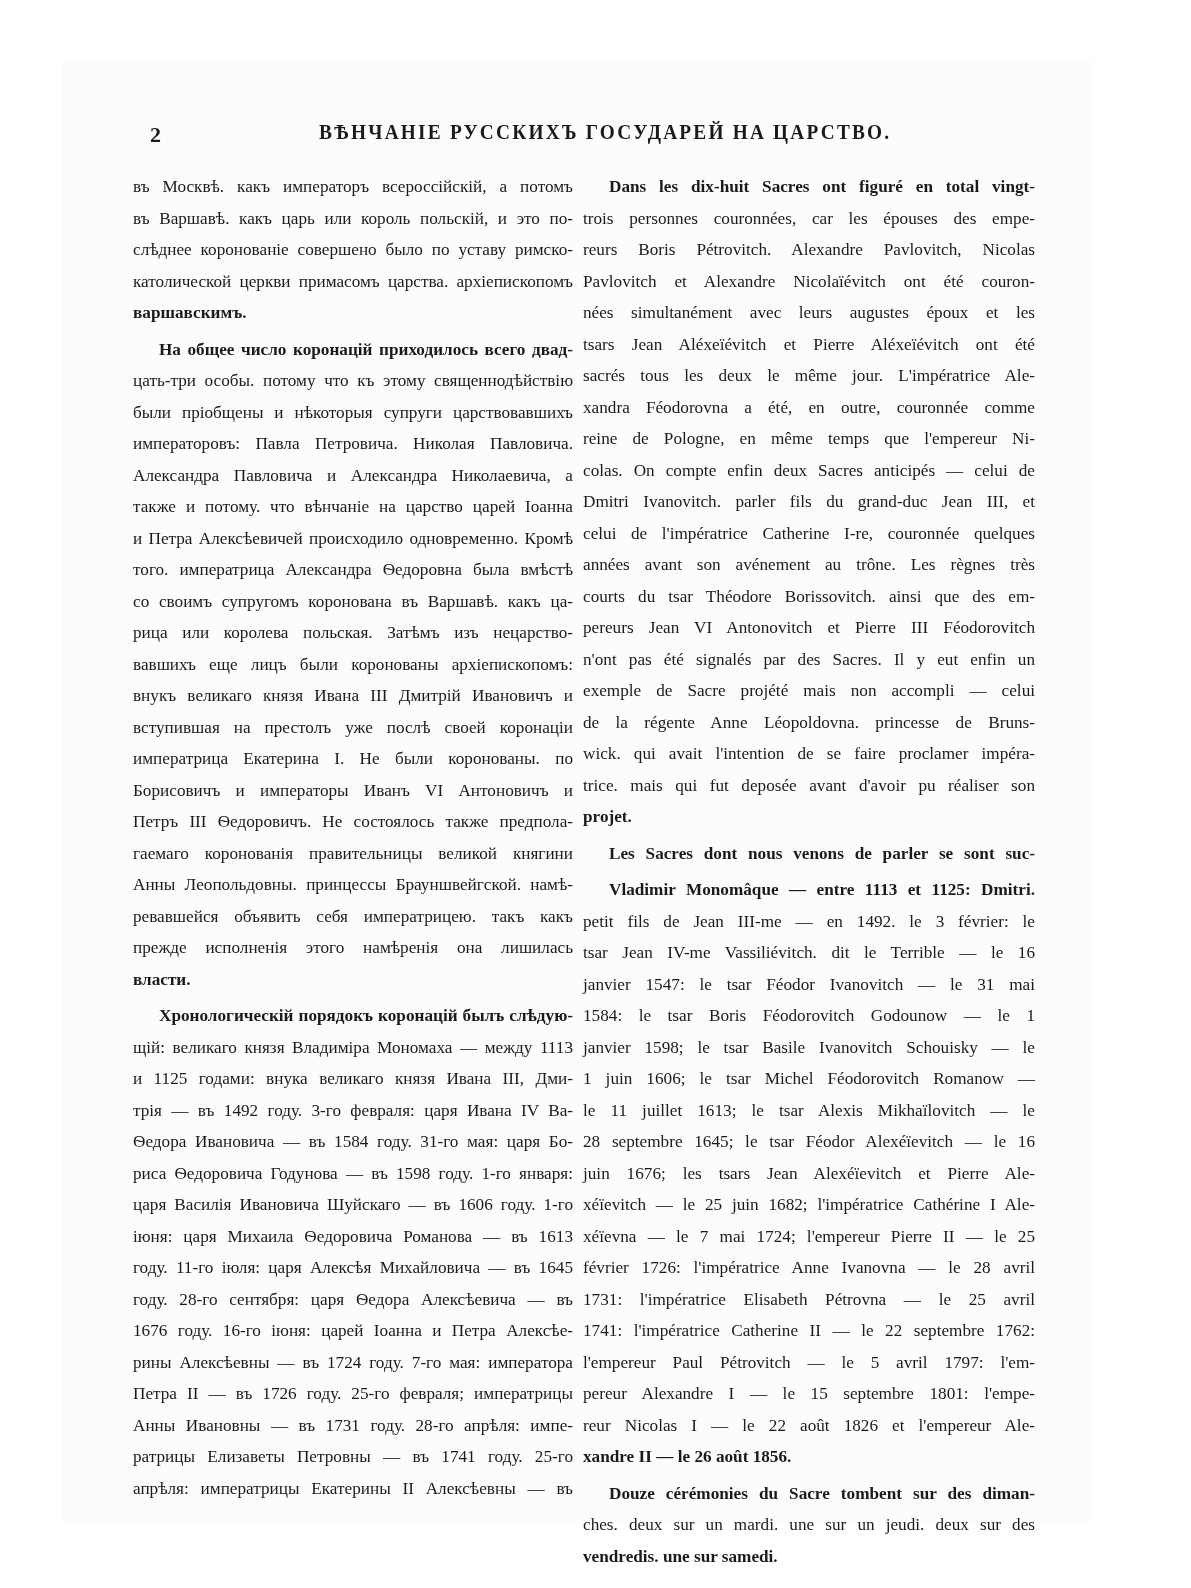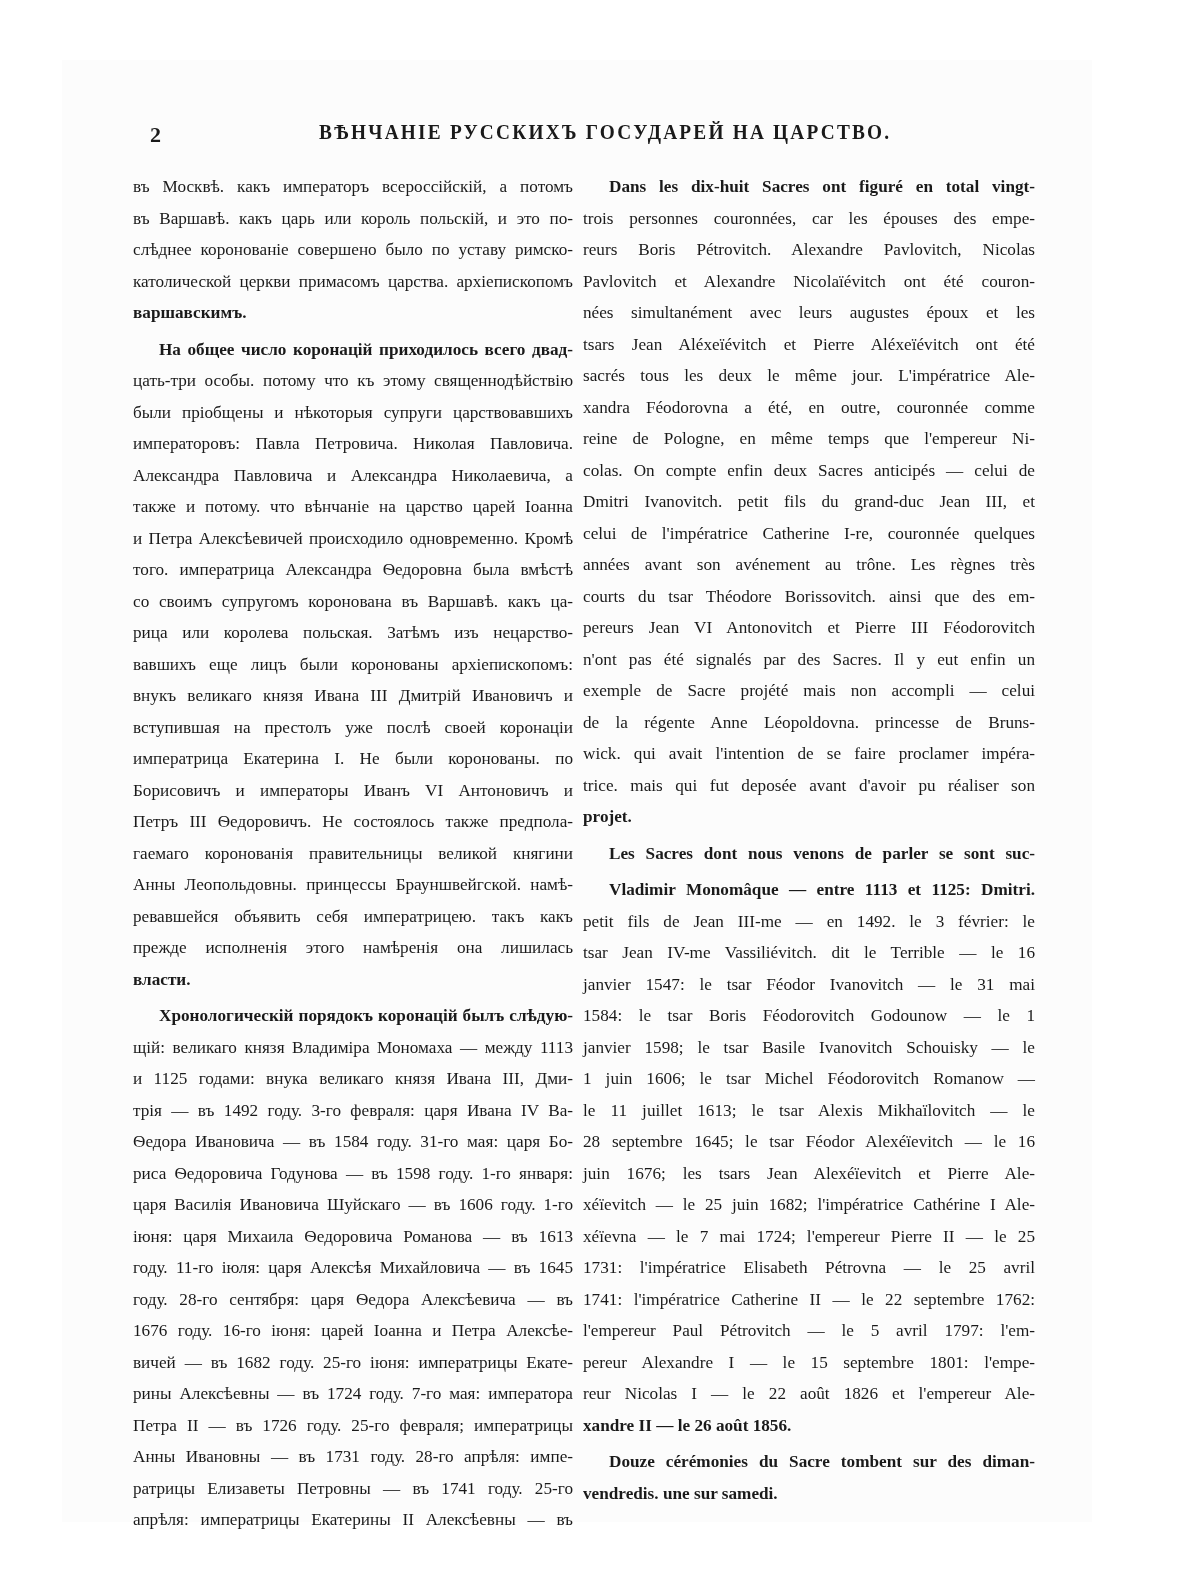--- a/index.html
+++ b/index.html
@@ -80,41 +80,40 @@
       <span class="line">щій: великаго князя Владиміра Мономаха — между 1113</span>
       <span class="line">и 1125 годами: внука великаго князя Ивана III, Дми-</span>
       <span class="line">трія — въ 1492 году. 3-го февраля: царя Ивана IV Ва-</span>
       <span class="line">Ѳедора Ивановича — въ 1584 году. 31-го мая: царя Бо-</span>
       <span class="line">риса Ѳедоровича Годунова — въ 1598 году. 1-го января:</span>
       <span class="line">царя Василія Ивановича Шуйскаго — въ 1606 году. 1-го</span>
       <span class="line">іюня: царя Михаила Ѳедоровича Романова — въ 1613</span>
       <span class="line">году. 11-го іюля: царя Алексѣя Михайловича — въ 1645</span>
       <span class="line">году. 28-го сентября: царя Ѳедора Алексѣевича — въ</span>
       <span class="line">1676 году. 16-го іюня: царей Іоанна и Петра Алексѣе-</span>
-      <span class="line">вичей — въ 1682 году. 25-го іюня: императрицы Екате-</span>
       <span class="line">рины Алексѣевны — въ 1724 году. 7-го мая: императора</span>
       <span class="line">Петра II — въ 1726 году. 25-го февраля; императрицы</span>
       <span class="line">Анны Ивановны — въ 1731 году. 28-го апрѣля: импе-</span>
       <span class="line">ратрицы Елизаветы Петровны — въ 1741 году. 25-го</span>
       <span class="line">апрѣля: императрицы Екатерины II Алексѣевны — въ</span>
     </div>
   </div>
 <div class="col right" id="col-right">
     <div>
       <span class="line indent">Dans les dix-huit Sacres ont figuré en total vingt-</span>
       <span class="line">trois personnes couronnées, car les épouses des empe-</span>
       <span class="line">reurs Boris Pétrovitch. Alexandre Pavlovitch, Nicolas</span>
       <span class="line">Pavlovitch et Alexandre Nicolaïévitch ont été couron-</span>
       <span class="line">nées simultanément avec leurs augustes époux et les</span>
       <span class="line">tsars Jean Aléxeïévitch et Pierre Aléxeïévitch ont été</span>
       <span class="line">sacrés tous les deux le même jour. L'impératrice Ale-</span>
       <span class="line">xandra Féodorovna a été, en outre, couronnée comme</span>
       <span class="line">reine de Pologne, en même temps que l'empereur Ni-</span>
       <span class="line">colas. On compte enfin deux Sacres anticipés — celui de</span>
-      <span class="line">Dmitri Ivanovitch. petit fils du grand-duc Jean III, et</span>
+      <span class="line">Dmitri Ivanovitch. parler fils du grand-duc Jean III, et</span>
       <span class="line">celui de l'impératrice Catherine I-re, couronnée quelques</span>
       <span class="line">années avant son avénement au trône. Les règnes très</span>
       <span class="line">courts du tsar Théodore Borissovitch. ainsi que des em-</span>
       <span class="line">pereurs Jean VI Antonovitch et Pierre III Féodorovitch</span>
       <span class="line">n'ont pas été signalés par des Sacres. Il y eut enfin un</span>
       <span class="line">exemple de Sacre projété mais non accompli — celui</span>
       <span class="line">de la régente Anne Léopoldovna. princesse de Bruns-</span>
       <span class="line">wick. qui avait l'intention de se faire proclamer impéra-</span>
       <span class="line">trice. mais qui fut deposée avant d'avoir pu réaliser son</span>
       <span class="line last">projet.</span>
@@ -130,25 +129,27 @@
       <span class="line">tsar Jean IV-me Vassiliévitch. dit le Terrible — le 16</span>
       <span class="line">janvier 1547: le tsar Féodor Ivanovitch — le 31 mai</span>
       <span class="line">1584: le tsar Boris Féodorovitch Godounow — le 1</span>
       <span class="line">janvier 1598; le tsar Basile Ivanovitch Schouisky — le</span>
       <span class="line">1 juin 1606; le tsar Michel Féodorovitch Romanow —</span>
       <span class="line">le 11 juillet 1613; le tsar Alexis Mikhaïlovitch — le</span>
       <span class="line">28 septembre 1645; le tsar Féodor Alexéïevitch — le 16</span>
       <span class="line">juin 1676; les tsars Jean Alexéïevitch et Pierre Ale-</span>
       <span class="line">xéïevitch — le 25 juin 1682; l'impératrice Cathérine I Ale-</span>
       <span class="line">xéïevna — le 7 mai 1724; l'empereur Pierre II — le 25</span>
+      <span class="line">février 1726: l'impératrice Anne Ivanovna — le 28 avril</span>
       <span class="line">1731: l'impératrice Elisabeth Pétrovna — le 25 avril</span>
       <span class="line">1741: l'impératrice Catherine II — le 22 septembre 1762:</span>
       <span class="line">l'empereur Paul Pétrovitch — le 5 avril 1797: l'em-</span>
       <span class="line">pereur Alexandre I — le 15 septembre 1801: l'empe-</span>
       <span class="line">reur Nicolas I — le 22 août 1826 et l'empereur Ale-</span>
       <span class="line last">xandre II — le 26 août 1856.</span>
     </div>
     <span class="para-gap"></span>
     <div>
       <span class="line indent">Douze cérémonies du Sacre tombent sur des diman-</span>
+      <span class="line">ches. deux sur un mardi. une sur un jeudi. deux sur des</span>
       <span class="line last">vendredis. une sur samedi.</span>
     </div>
   </div>
 
 </body></html>

